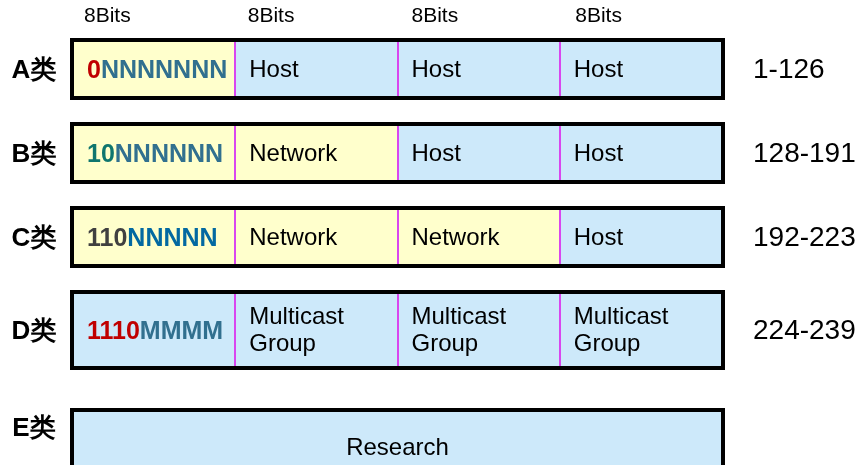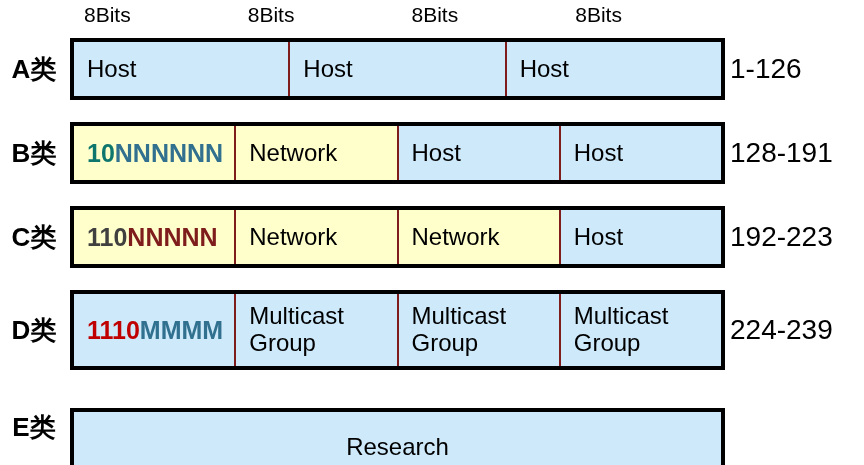--- a/index.html
+++ b/index.html
@@ -49,55 +49,58 @@
     display: flex;
     align-items: center;
     padding-left: 13px;
     box-sizing: border-box;
     font-size: 24px;
     color: #000000;
     line-height: 1.12;
     overflow: hidden;
   }
   .cell + .cell {
-    border-left: 2px solid #7f1d1d;
+    border-left: 2px solid #d946ef;
   }
   .cell.center {
     justify-content: center;
     padding-left: 0;
   }
   .bits {
     font-weight: bold;
     font-size: 25px;
     white-space: nowrap;
     letter-spacing: 0px;
   }
   .range-label {
     position: absolute;
-    left: 730px;
+    left: 753px;
     display: flex;
     align-items: center;
     font-size: 28px;
     color: #000000;
     white-space: nowrap;
   }
 </style>
 </head>
 <body>
 
 <div class="canvas">
   <div id="bit-headers">
       <div class="bit-header" style="left: 84px;">8Bits</div>
       <div class="bit-header" style="left: 247.75px;">8Bits</div>
       <div class="bit-header" style="left: 411.5px;">8Bits</div>
       <div class="bit-header" style="left: 575.25px;">8Bits</div>
     </div>
   <div id="diagram-rows">
       <div class="class-label" style="top: 38px; height: 62px;">A类</div>
       <div class="row-box" style="top: 38px; height: 62px;">
+        <div class="cell" style="background: rgb(255, 255, 204);">
+          <span class="bits"><span style="color: rgb(192, 0, 0);">0</span><span style="color: rgb(49, 112, 143);">NNNNNNN</span></span>
+        </div>
         <div class="cell" style="background: rgb(205, 233, 250);">
           <span>Host</span>
         </div>
         <div class="cell" style="background: rgb(205, 233, 250);">
           <span>Host</span>
         </div>
         <div class="cell" style="background: rgb(205, 233, 250);">
           <span>Host</span>
         </div>
       </div>
@@ -114,21 +117,21 @@
           <span>Host</span>
         </div>
         <div class="cell" style="background: rgb(205, 233, 250);">
           <span>Host</span>
         </div>
       </div>
       <div class="range-label" style="top: 122px; height: 62px;">128-191</div>
       <div class="class-label" style="top: 206px; height: 62px;">C类</div>
       <div class="row-box" style="top: 206px; height: 62px;">
         <div class="cell" style="background: rgb(255, 255, 204);">
-          <span class="bits"><span style="color: #404040;">110</span><span style="color: #7f1d1d;">NNNNN</span></span>
+          <span class="bits"><span style="color: #404040;">110</span><span style="color: #0369a1;">NNNNN</span></span>
         </div>
         <div class="cell" style="background: rgb(255, 255, 204);">
           <span>Network</span>
         </div>
         <div class="cell" style="background: rgb(255, 255, 204);">
           <span>Network</span>
         </div>
         <div class="cell" style="background: rgb(205, 233, 250);">
           <span>Host</span>
         </div>

